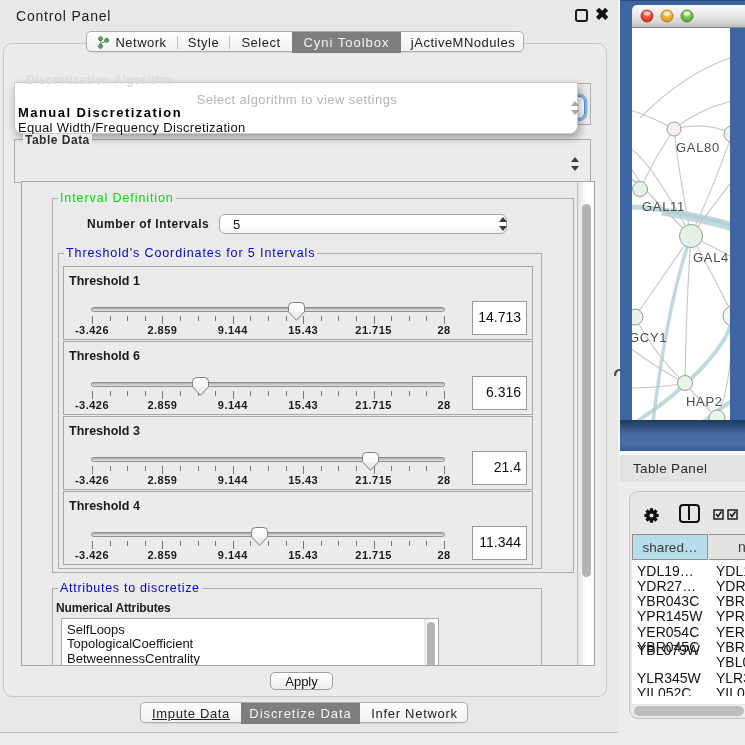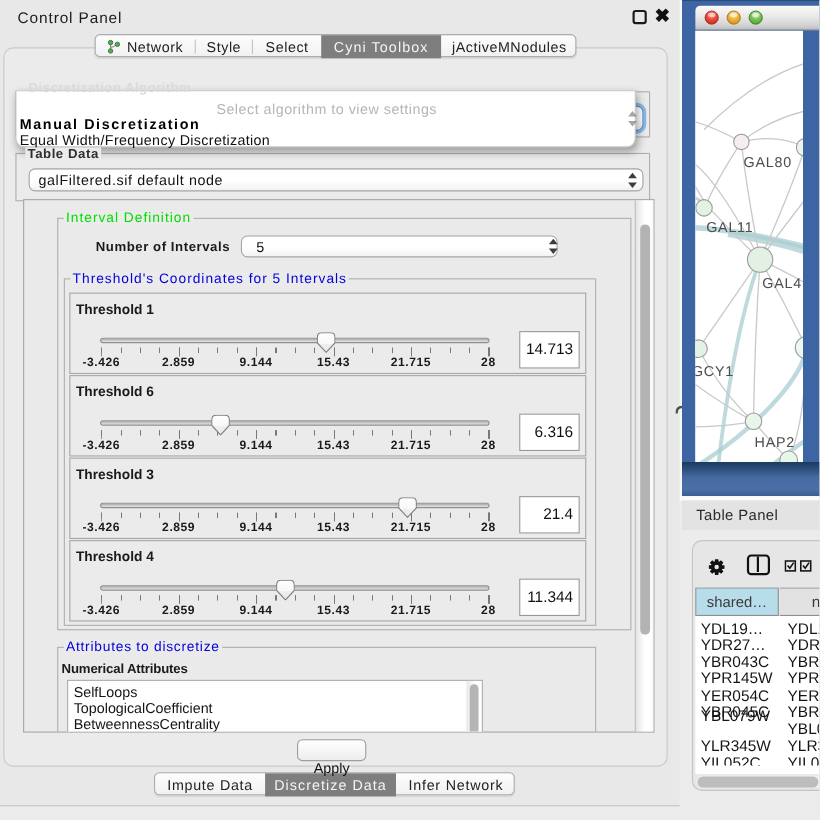--- a/index.html
+++ b/index.html
@@ -59,23 +59,20 @@
   <div class="abs spin" style="left:571px;top:101px;z-index:6;opacity:0.45;"></div>
 
   <div class="abs" id="popup" style="left:14px;top:82px;width:564px;height:52px;background:#ffffff;border:1px solid #c9c9c9;border-radius:0 0 8px 8px;box-shadow:2px 4px 8px rgba(0,0,0,0.35);z-index:5;">
     <div class="abs" style="left:0;top:9px;width:564px;text-align:center;font-size:13px;color:#b5b5b5;letter-spacing:0.45px;">Select algorithm to view settings</div>
     <div class="abs" style="left:3px;top:22px;font-size:13px;font-weight:bold;color:#000;letter-spacing:1.45px;">Manual Discretization</div>
     <div class="abs" style="left:3px;top:37px;font-size:13px;color:#101010;letter-spacing:0.3px;">Equal Width/Frequency Discretization</div>
   </div>
 
   <div class="abs group" style="left:14px;top:139px;width:577px;height:44px;"></div>
   <div class="abs gtitle" style="left:23px;top:134px;font-weight:bold;font-size:12px;color:#2e2e2e;z-index:6;">Table Data</div>
-  <div class="abs combo" style="left:26px;top:153px;width:559px;height:21px;">
-    <span class="ctext" style="letter-spacing:0.55px;">galFiltered.sif default node</span>
-  </div>
   <div class="abs spin" style="left:571px;top:157px;"></div>
 
   <div class="abs" id="viewport" style="left:21px;top:181px;width:574px;height:485px;border:1px solid #a5a5a5;background:#eaeaea;overflow:hidden;">
 
     <div class="abs group" style="left:30px;top:16px;width:522px;height:375px;"></div>
     <div class="abs gtitle" style="left:36px;top:10px;color:#00dd00;letter-spacing:0.9px;">Interval Definition</div>
 
     <div class="abs" style="left:65px;top:35px;font-size:12px;font-weight:bold;color:#1a1a1a;letter-spacing:0.5px;">Number of Intervals</div>
     <div class="abs combo" style="left:197px;top:32px;width:288px;height:20px;">
       <span class="ctext" style="left:13px;">5</span>
@@ -207,26 +204,26 @@
     <div class="tab" style="left:314px;width:124px;">jActiveMNodules</div>
     <svg class="abs" style="left:10px;top:3px;" width="13" height="15" viewBox="0 0 13 15">
       <path d="M3.5 5 V11 M3.5 8 Q6 8 8.5 6" stroke="#8a8a8a" stroke-width="1.1" fill="none"></path>
       <circle cx="3.5" cy="3.7" r="2" fill="#5aa85a" stroke="#3f7d3f" stroke-width="0.9"></circle>
       <circle cx="3.5" cy="11.3" r="2" fill="#5aa85a" stroke="#3f7d3f" stroke-width="0.9"></circle>
       <circle cx="9.7" cy="5.3" r="2" fill="#5aa85a" stroke="#3f7d3f" stroke-width="0.9"></circle>
     </svg>
   </div>
 
   <div class="abs tabbar" id="bottabs">
-    <div class="tab" style="left:0;width:100px;letter-spacing:0.65px;">Impute Data</div>
+    <div class="tab" style="left:0;width:100px;letter-spacing:0.65px;text-decoration:underline;">Impute Data</div>
     <div class="tab sel" style="left:100px;width:119px;letter-spacing:0.95px;">Discretize Data</div>
     <div class="tab" style="left:219px;width:109px;letter-spacing:0.7px;">Infer Network</div>
   </div>
 
-  <div class="abs" style="left:270px;top:672px;width:63px;height:18px;line-height:15px;background:linear-gradient(#ffffff,#ededed);border:1px solid #9f9f9f;border-radius:5px;text-align:center;font-size:13px;color:#111;padding-top:18px;">Apply</div>
+  <div class="abs" style="left:270px;top:672px;width:63px;height:18px;line-height:15px;background:linear-gradient(#ffffff,#ededed);border:1px solid #9f9f9f;border-radius:5px;text-align:center;font-size:13px;color:#111;padding-top:1px;">Apply</div>
 
   <div class="abs" style="left:618px;top:0;width:2px;height:455px;background:#f7f7f7;"></div>
   <div class="abs" id="netwin" style="left:620px;top:0;width:125px;height:451px;background:#3d65a3;border-top:1.5px solid #2c4c7c;"></div>
   <div class="abs" style="left:620px;top:420px;width:125px;height:31px;background:linear-gradient(#1d3a5e 0%,#2e4f7e 22%,#466ba2 45%,#4a6fa6 80%,#3a5c90 100%);"></div>
   <div class="abs" id="mactitle" style="left:632px;top:5px;width:113px;height:23px;background:linear-gradient(#fafafa 0%,#e9e9e9 45%,#d2d2d2 82%,#bcbcbc 100%);border-bottom:1px solid #868686;border-top-left-radius:5px;">
     <svg class="abs" style="left:8px;top:4px;" width="62" height="14" viewBox="0 0 62 14">
       <defs>
         <radialGradient id="rg" cx="0.5" cy="0.3" r="0.8">
             <stop offset="0" stop-color="#ff9d94"></stop>
             <stop offset="0.45" stop-color="#ed4a3c"></stop>

